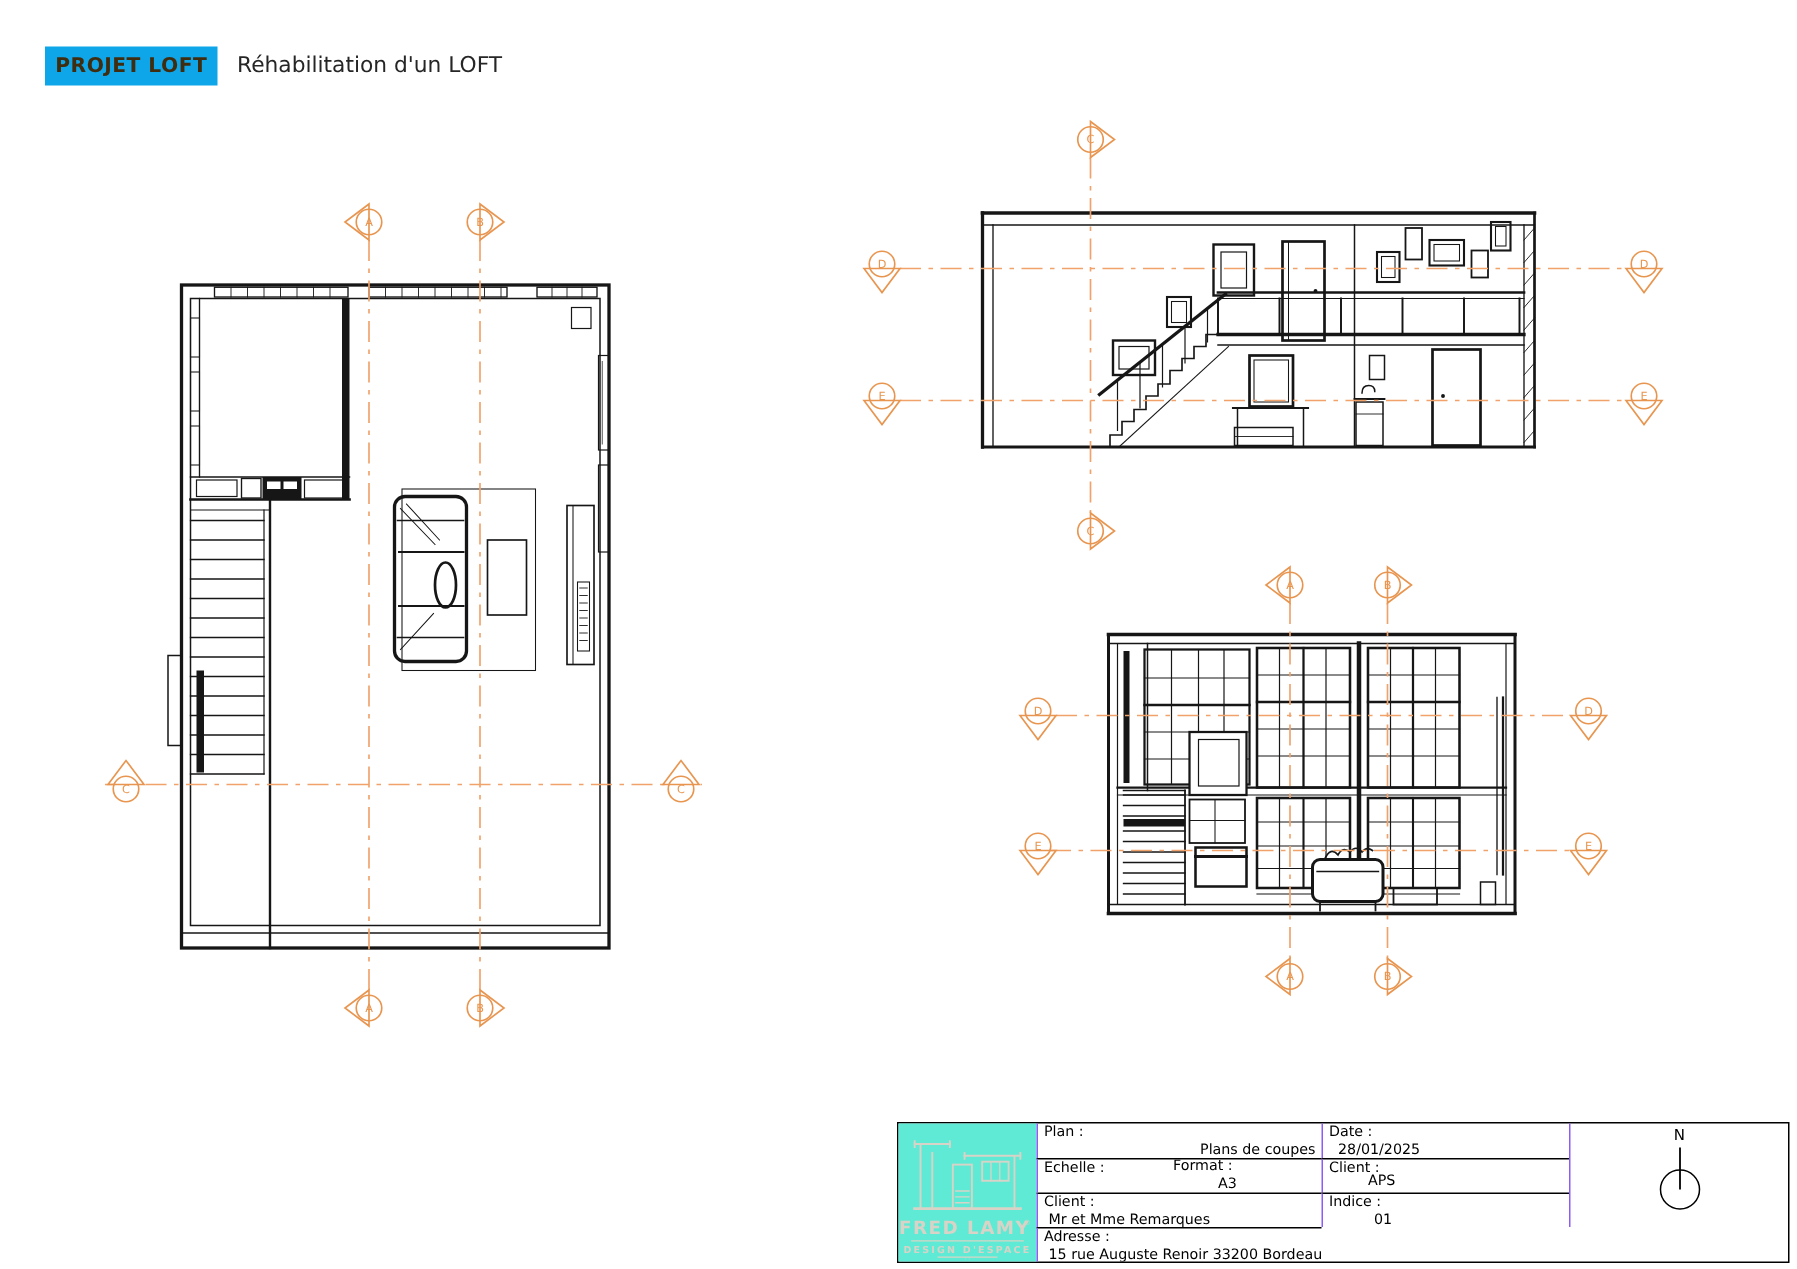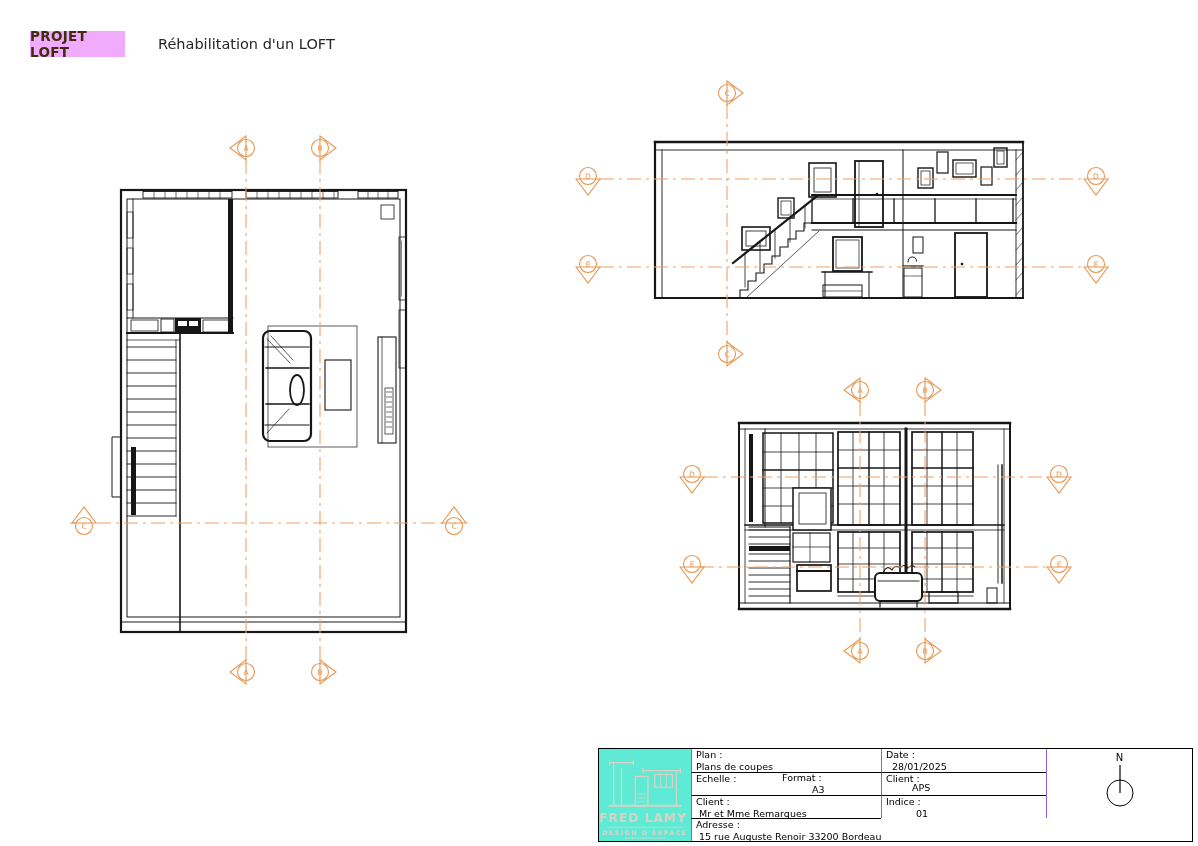--- a/index.html
+++ b/index.html
@@ -2,39 +2,39 @@
 <html><head>
 <meta charset="utf-8">
 <style>
   html,body{margin:0;padding:0;}
   body{
     width:1198px;height:846px;position:relative;background:#ffffff;
     font-family:"DejaVu Sans","Liberation Sans",sans-serif;overflow:hidden;
   }
   #canvas{position:absolute;left:0;top:0;}
   .badge{
-    position:absolute;left:30px;top:31px;width:95px;height:26px;
-    background:#f0abfc;color:#402d10;font-weight:bold;font-size:13.5px;
+    position:absolute;left:30px;top:31px;width:115px;height:26px;
+    background:#0ea5e9;color:#402d10;font-weight:bold;font-size:13.5px;
     display:flex;align-items:center;justify-content:center;letter-spacing:.3px;
   }
   .sheet-title{
     position:absolute;left:158px;top:36px;font-weight:normal;font-size:14.5px;color:#262626;
   }
   
   .tblock{
     position:absolute;left:598px;top:748px;width:595px;height:94px;
     border:1px solid #000;box-sizing:border-box;background:#fff;
     display:grid;grid-template-columns:92px 190px 165px auto;
     grid-template-rows:1fr 1fr 1fr 1fr;font-size:9.5px;color:#000;
   }
   .cell{border-left:1px solid #8b5cf6;border-top:1px solid #000;padding:1px 4px 0 4px;overflow:hidden;box-sizing:border-box;}
   .cell.no-t{border-top:none;}
   .lbl{font-size:9.5px;line-height:10.5px;white-space:nowrap;}
   .val{font-size:9.5px;line-height:11px;white-space:nowrap;}
-  .v-center{text-align:left;}
+  .v-center{text-align:right;}
   .v-ind6{padding-left:6px;} .v-ind26{padding-left:26px;} .v-ind30{padding-left:30px;} .v-ind3{padding-left:3px;}
   .logo-cell{
     grid-column:1;grid-row:1/5;background:#5eead4;border:none;
     display:flex;align-items:flex-end;justify-content:center;
   }
   .north-cell{
     grid-column:4;grid-row:1/4;display:flex;flex-direction:column;align-items:center;padding-top:3px;
   }
   .north-n{font-size:10px;line-height:11px;color:#000;}
   .remarks-cell{grid-column:3/5;grid-row:4;}

